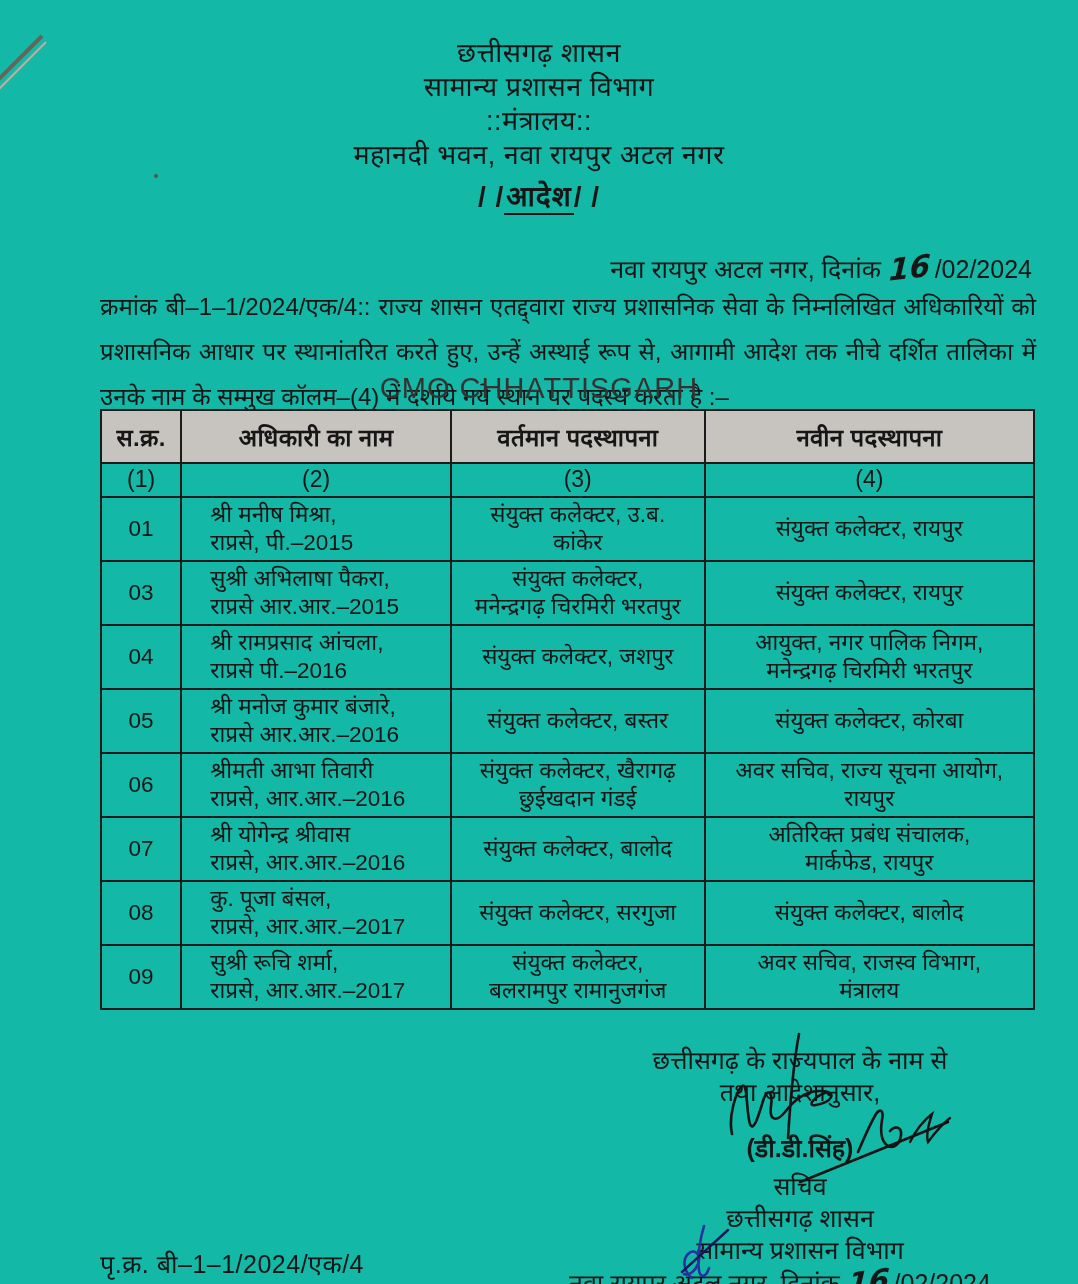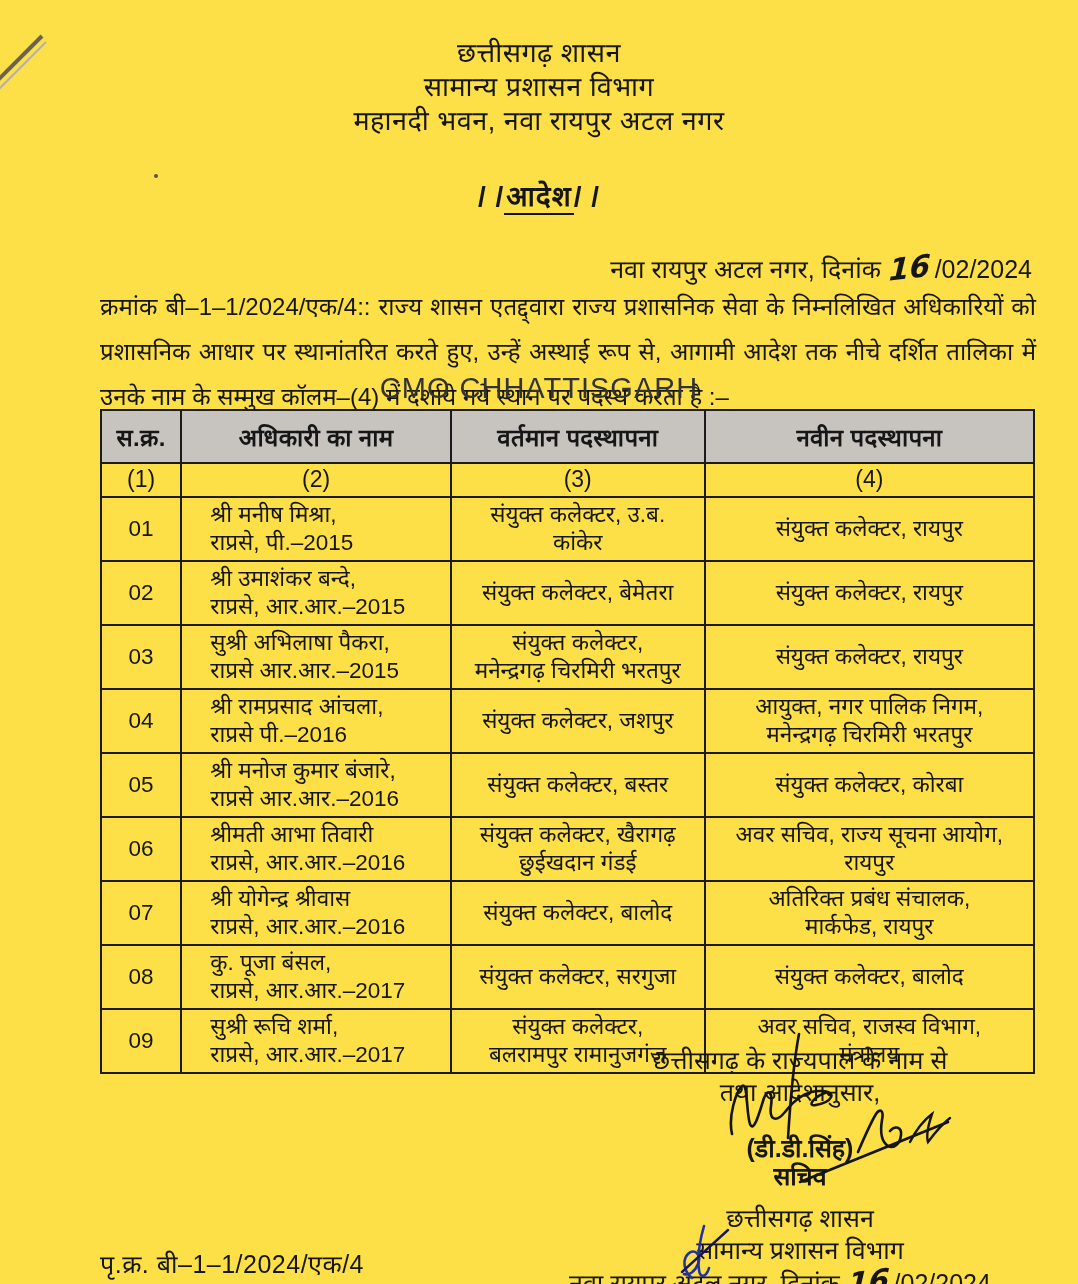--- a/index.html
+++ b/index.html
@@ -1,19 +1,19 @@
 <!DOCTYPE html>
 <html><head>
 <meta charset="utf-8">
 <style>
   * { margin:0; padding:0; box-sizing:border-box; }
   html,body { background:#d9d9d9; }
   .page {
     position:relative; width:1078px; height:1284px;
-    background:#fde047; overflow:hidden;
+    background:#14b8a6; overflow:hidden;
     font-family:"Liberation Sans", sans-serif; color:#161616;
   }
   
   .fold-svg { position:absolute; left:0; top:0; }
   .spot { position:absolute; left:154px; top:174px; width:4px; height:4px; background:#5a5148; border-radius:50%; }
 
   
   .hdr { position:absolute; top:36px; left:0; width:100%; text-align:center; font-size:27px; line-height:34px; letter-spacing:0.5px; }
   .hdr div { margin-bottom:0; }
   .order-line { position:absolute; top:176px; left:0; width:100%; text-align:center; font-size:28px; font-weight:bold; letter-spacing:1px; }
@@ -49,21 +49,21 @@
   td.name { text-align:left; padding-left:28px; }
   td.c { text-align:center; }
   col.c1 { width:8.6%; } col.c2 { width:28.9%; } col.c3 { width:27.2%; } col.c4 { width:35.3%; }
 
   
   .footer { position:absolute; top:1042px; left:560px; width:480px; text-align:center; font-size:25px; z-index:4; }
   .footer .l { position:absolute; left:0; width:100%; }
   .f1 { top:0px; }
   .f2 { top:32px; }
   .f3 { top:88px;font-weight:bold; }
-  .f4 { top:116px;font-weight:bold; }
+  .f4 { top:126px; }
   .f5 { top:158px; }
   .f6 { top:190px; }
   .f7 { top:222px; width:520px !important; left:-40px !important; white-space:nowrap; }
   .sig-main { position:absolute; left:142px; top:-12px; z-index:3; }
   .sig-paraph { position:absolute; left:238px; top:66px; z-index:3; }
   .sig-small { position:absolute; left:118px; top:178px; z-index:3; }
 
   .refno { position:absolute; left:100px; top:1246px; font-size:25px; letter-spacing:0.5px; }
 </style>
 </head>
@@ -73,20 +73,21 @@
 
   <svg class="fold-svg" width="120" height="100">
     <line x1="-4" y1="82" x2="42" y2="36" stroke="#6b6257" stroke-width="4"></line>
     <line x1="-2" y1="90" x2="46" y2="42" stroke="#b9b0a5" stroke-width="2"></line>
   </svg>
   <div class="spot"></div>
 
   <div class="hdr">
     <div>छत्तीसगढ़ शासन</div>
     <div>सामान्य प्रशासन विभाग</div>
+    <div>::मंत्रालय::</div>
     <div>महानदी भवन, नवा रायपुर अटल नगर</div>
   </div>
 
   <div class="order-line">
     <span>/ /</span><span class="order-word">आदेश</span><span>/ /</span>
   </div>
 
   <div class="date-line">
     <span>नवा रायपुर अटल नगर, दिनांक</span><span class="hand">16</span><span>/02/2024</span>
   </div>
@@ -120,27 +121,20 @@
       <tbody id="rows">
           <tr>
       <td class="sno">01</td>
       <td class="name">श्री मनीष मिश्रा,
 राप्रसे, पी.–2015</td>
       <td class="c">संयुक्त कलेक्टर, उ.ब.
 कांकेर</td>
       <td class="c">संयुक्त कलेक्टर, रायपुर</td>
     </tr>
           <tr>
-      <td class="sno">02</td>
-      <td class="name">श्री उमाशंकर बन्दे,
-राप्रसे, आर.आर.–2015</td>
-      <td class="c">संयुक्त कलेक्टर, बेमेतरा</td>
-      <td class="c">संयुक्त कलेक्टर, रायपुर</td>
-    </tr>
-          <tr>
       <td class="sno">03</td>
       <td class="name">सुश्री अभिलाषा पैकरा,
 राप्रसे आर.आर.–2015</td>
       <td class="c">संयुक्त कलेक्टर,
 मनेन्द्रगढ़ चिरमिरी भरतपुर</td>
       <td class="c">संयुक्त कलेक्टर, रायपुर</td>
     </tr>
           <tr>
       <td class="sno">04</td>
       <td class="name">श्री रामप्रसाद आंचला,

